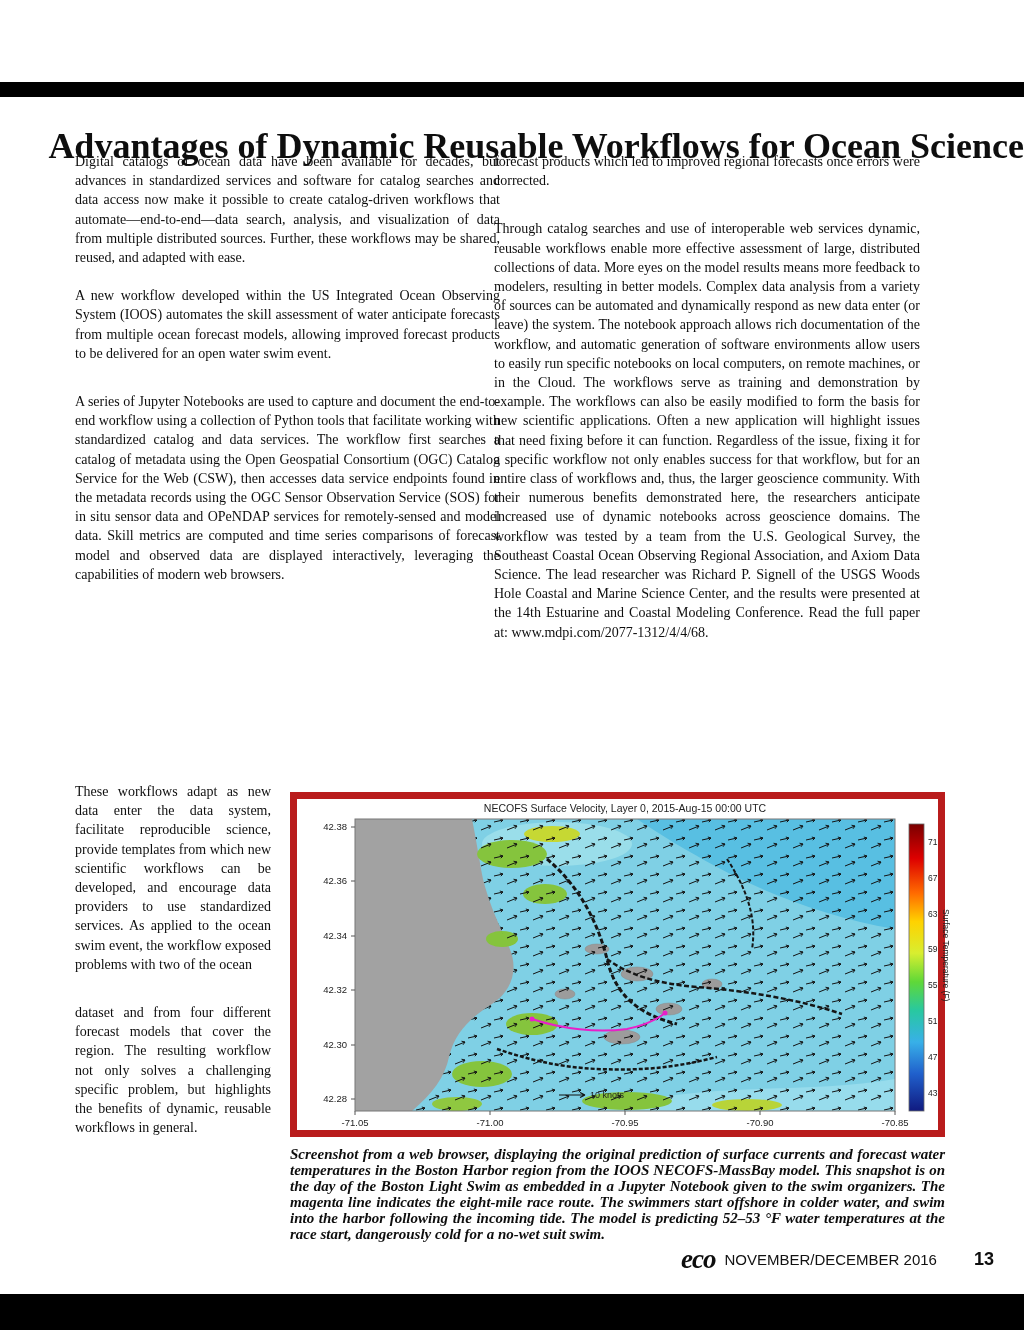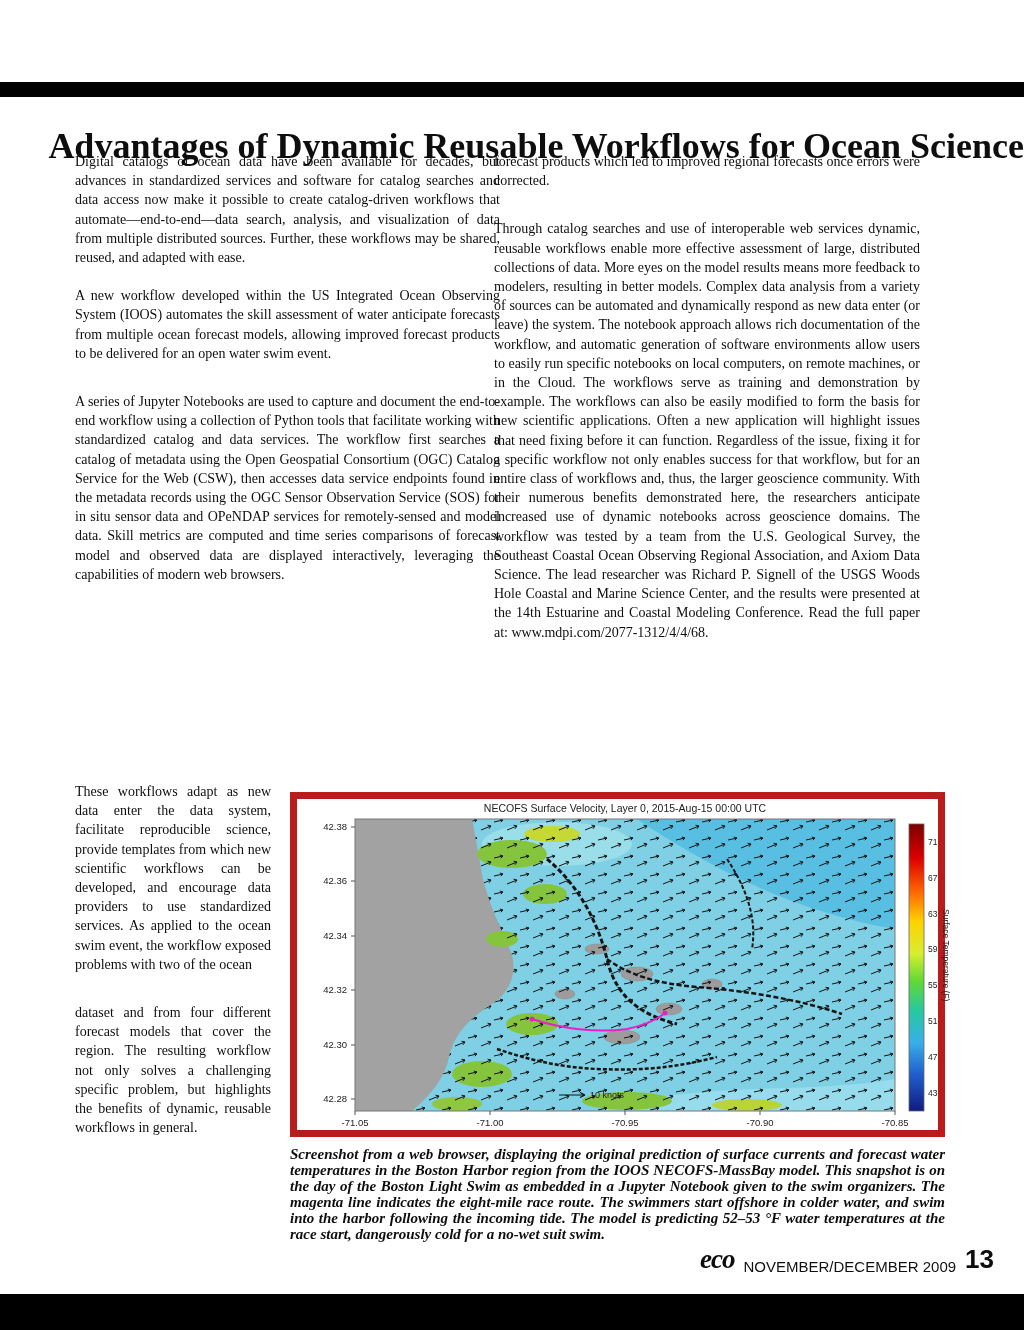--- a/index.html
+++ b/index.html
@@ -17,26 +17,26 @@
   .col-left   { left:75px;  top:152px; width:425px; }
   .col-right  { left:494px; top:152px; width:426px; }
   .col-narrow { left:75px;  top:782px; width:196px; }
   .figure { position:absolute; left:290px; top:792px; width:655px; height:345px;
             background:#fff; border:7px solid #b91c1c; z-index:2; }
   .figure svg { display:block; }
   svg text { font-family:"Liberation Sans", sans-serif; fill:#222; }
   .caption { position:absolute; left:290px; top:1146px; width:655px; z-index:2;
              font-size:15px; line-height:16px; font-weight:700; font-style:italic;
              text-align:justify; }
-  .footer { position:absolute; right:30px; top:1244px; display:flex; align-items:flex-end;
+  .footer { position:absolute; right:30px; top:1244px; display:flex; align-items:center;
             gap:9px; z-index:3; }
   .footer .logo   { font-family:"Liberation Serif", serif; font-weight:700; font-style:italic;
                     font-size:27px; letter-spacing:-1px; }
   .footer .issue  { font-family:"Liberation Sans", sans-serif; font-size:15px; color:#111; }
-  .footer .pageno { font-family:"Liberation Sans", sans-serif; font-weight:700; font-size:26px; }
+  .footer .pageno { font-family:"Liberation Sans", sans-serif; font-weight:700; font-size:18px;margin-left:28px; }
 </style>
 </head>
 <body>
 
 <div class="page">
 
   <div class="bar bar-top"></div>
 
   <h1 class="title">Advantages of Dynamic Reusable Workflows for Ocean Science</h1>
 
@@ -167,19 +167,19 @@
         <text x="631" y="297" font-size="8.5">43</text>
         <text x="646" y="110" font-size="8.5" transform="rotate(90 646 110)">Surface Temperature (F)</text>
       </g>
     </svg>
   </div>
 
   <div class="caption">Screenshot from a web browser, displaying the original prediction of surface currents and forecast water temperatures in the Boston Harbor region from the IOOS NECOFS-MassBay model. This snapshot is on the day of the Boston Light Swim as embedded in a Jupyter Notebook given to the swim organizers. The magenta line indicates the eight-mile race route. The swimmers start offshore in colder water, and swim into the harbor following the incoming tide. The model is predicting 52–53 °F water temperatures at the race start, dangerously cold for a no-wet suit swim.</div>
 
   <div class="footer">
     <span class="logo">eco</span>
-    <span class="issue">NOVEMBER/DECEMBER 2009</span>
+    <span class="issue">NOVEMBER/DECEMBER 2016</span>
     <span class="pageno">13</span>
   </div>
 
   <div class="bar bar-bottom"></div>
 
 </div>
 
 </body></html>

